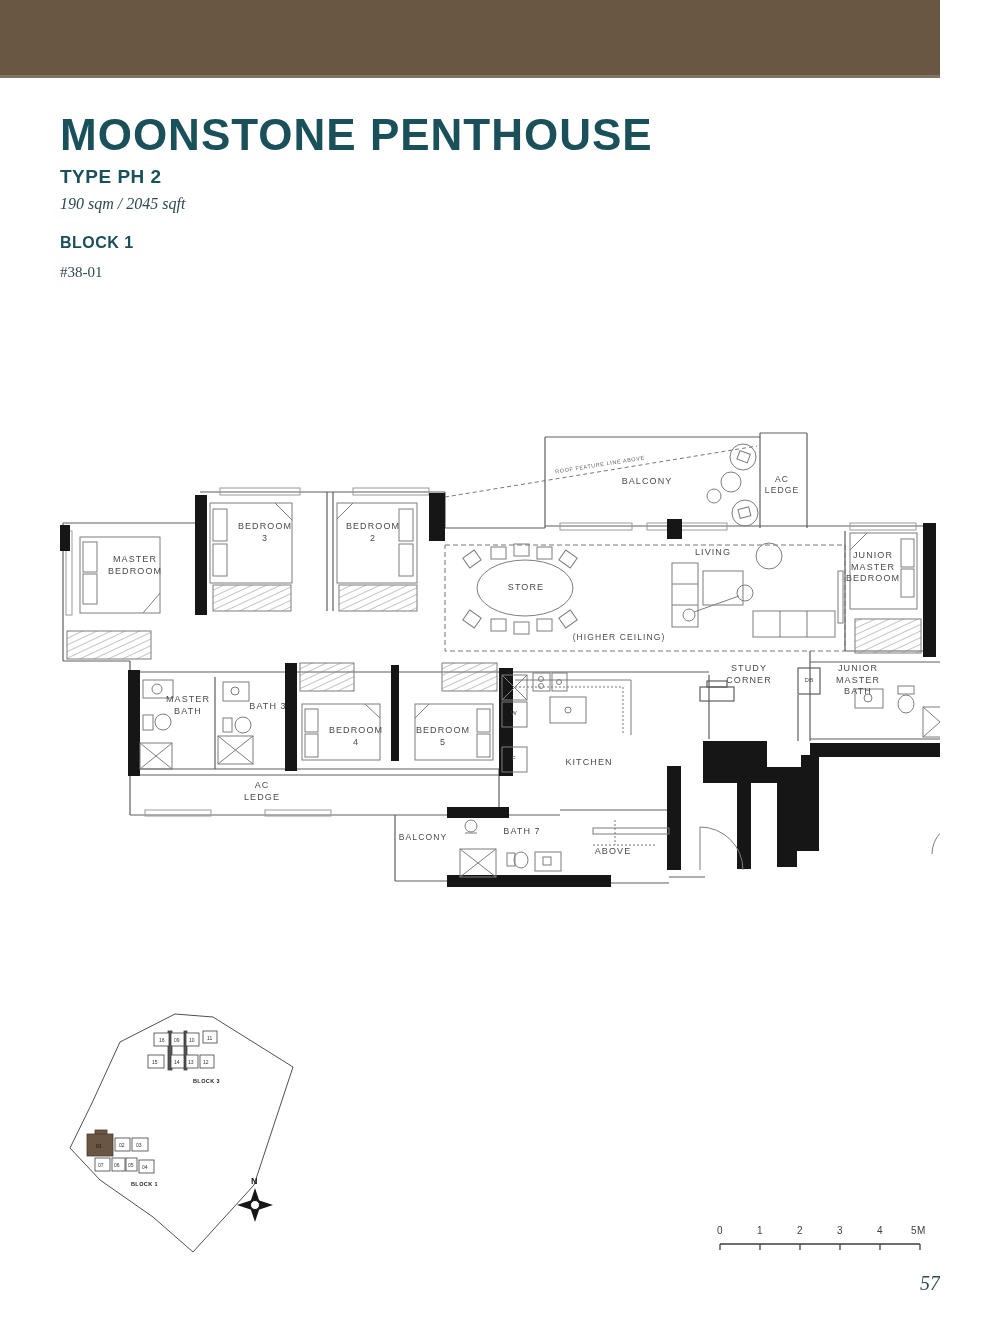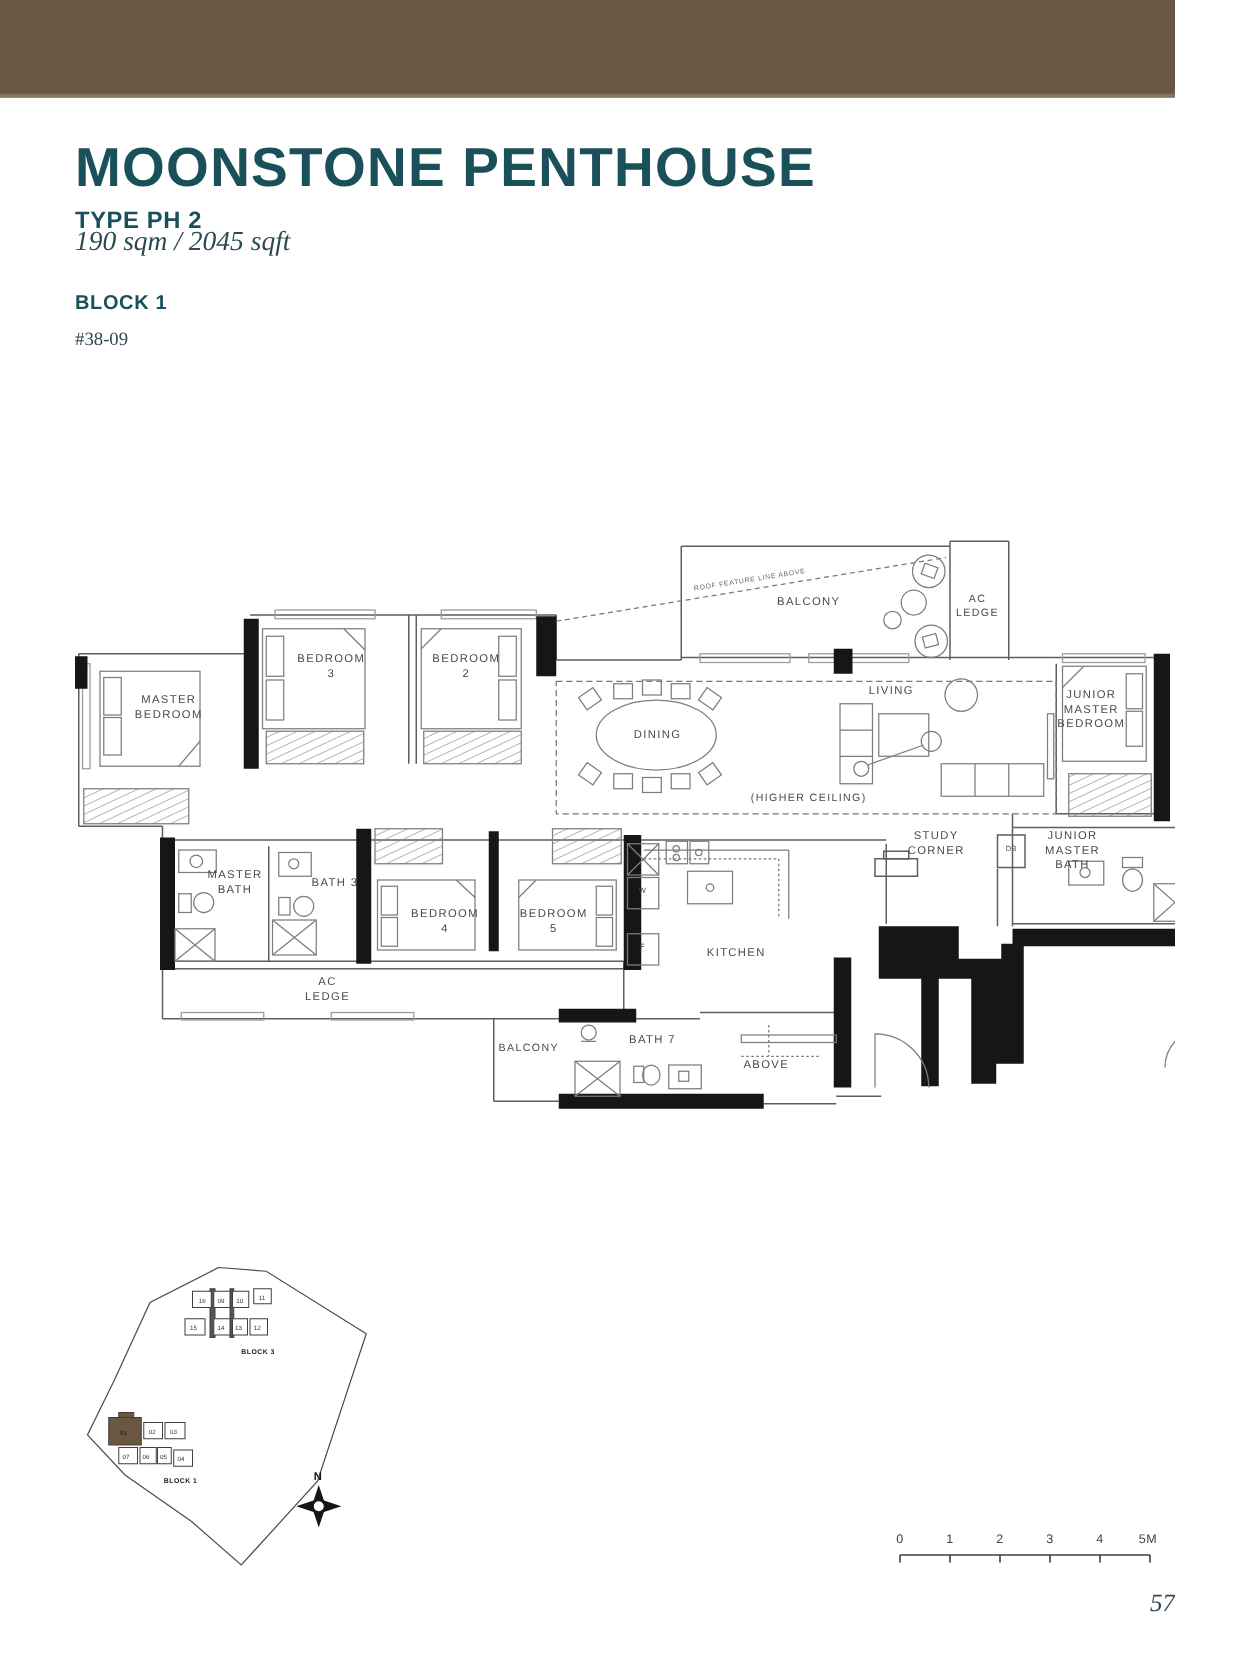--- a/index.html
+++ b/index.html
@@ -3,21 +3,21 @@
 <meta charset="utf-8">
 <style>
   html,body{margin:0;padding:0;background:#ffffff;}
   .page{position:relative;width:940px;height:1324px;background:#ffffff;overflow:hidden;
         font-family:"Liberation Sans",sans-serif;}
   .top-bar{position:absolute;left:0;top:0;width:1000px;height:75px;background:#6A5743;
            border-bottom:3px solid #83735F;}
   .hdr{position:absolute;left:60px;color:#1A505A;}
   .hdr-title{top:110px;font-size:44px;font-weight:bold;letter-spacing:1px;}
   .hdr-type{top:166px;font-size:19px;font-weight:bold;letter-spacing:0.5px;}
-  .hdr-area{top:180px;font-size:22px;font-family:"Liberation Serif",serif;font-style:italic;color:#2C4A50;}
+  .hdr-area{top:195px;font-size:16px;font-family:"Liberation Serif",serif;font-style:italic;color:#2C4A50;}
   .hdr-block{top:234px;font-size:16px;font-weight:bold;letter-spacing:0.5px;}
   .hdr-unit{top:264px;font-size:15px;font-family:"Liberation Serif",serif;color:#2C4A50;}
   .plan{position:absolute;left:55px;top:425px;width:910px;height:480px;}
   .plan svg{position:absolute;left:0;top:0;}
   .plan-label{position:absolute;transform:translate(-50%,-50%);font-size:9px;letter-spacing:1.1px;
               color:#4A4A4A;text-align:center;white-space:pre-line;line-height:1.3;}
   .lbl-sm{font-size:8.5px;}
   .lbl-xs{font-size:6px;letter-spacing:0.3px;}
   .lbl-rot{transform:translate(-50%,-50%) rotate(-9deg);font-size:5.5px;letter-spacing:0.6px;color:#666;}
   .siteplan{position:absolute;left:65px;top:1000px;width:270px;height:262px;}
@@ -34,21 +34,21 @@
 <body>
 
 <div class="page">
 
   <div class="top-bar"></div>
 
   <div class="hdr hdr-title">MOONSTONE PENTHOUSE</div>
   <div class="hdr hdr-type">TYPE PH 2</div>
   <div class="hdr hdr-area">190 sqm / 2045 sqft</div>
   <div class="hdr hdr-block">BLOCK 1</div>
-  <div class="hdr hdr-unit">#38-09</div>
+  <div class="hdr hdr-unit">#38-01</div>
 
   <div class="plan">
     <svg width="910" height="480" viewBox="0 0 910 480">
       <defs>
         <pattern id="hatch" width="6" height="6" patternUnits="userSpaceOnUse" patternTransform="rotate(65)">
           <line x1="0" y1="0" x2="0" y2="6" stroke="#8a8a8a" stroke-width="1"></line>
         </pattern>
       </defs>
 
       <g stroke="#5e5e5e" stroke-width="1.2" fill="none">
@@ -243,26 +243,26 @@
     <div class="plan-label lbl-rot" style="left:545px;top:40px;">ROOF FEATURE LINE ABOVE</div>
     <div class="plan-label" style="left:592px;top:57px;">BALCONY</div>
     <div class="plan-label lbl-sm" style="left:727px;top:60px;">AC
 LEDGE</div>
     <div class="plan-label" style="left:80px;top:141px;">MASTER
 BEDROOM</div>
     <div class="plan-label" style="left:210px;top:108px;">BEDROOM
 3</div>
     <div class="plan-label" style="left:318px;top:108px;">BEDROOM
 2</div>
-    <div class="plan-label" style="left:471px;top:163px;">DINING</div>
+    <div class="plan-label" style="left:471px;top:163px;">STORE</div>
     <div class="plan-label" style="left:658px;top:128px;">LIVING</div>
     <div class="plan-label" style="left:818px;top:143px;">JUNIOR
 MASTER
 BEDROOM</div>
-    <div class="plan-label lbl-sm" style="left:592px;top:213px;">(HIGHER CEILING)</div>
+    <div class="plan-label lbl-sm" style="left:564px;top:213px;">(HIGHER CEILING)</div>
     <div class="plan-label" style="left:133px;top:281px;">MASTER
 BATH</div>
     <div class="plan-label" style="left:213px;top:282px;">BATH 3</div>
     <div class="plan-label" style="left:301px;top:312px;">BEDROOM
 4</div>
     <div class="plan-label" style="left:388px;top:312px;">BEDROOM
 5</div>
     <div class="plan-label" style="left:534px;top:338px;">KITCHEN</div>
     <div class="plan-label" style="left:694px;top:250px;">STUDY
 CORNER</div>

